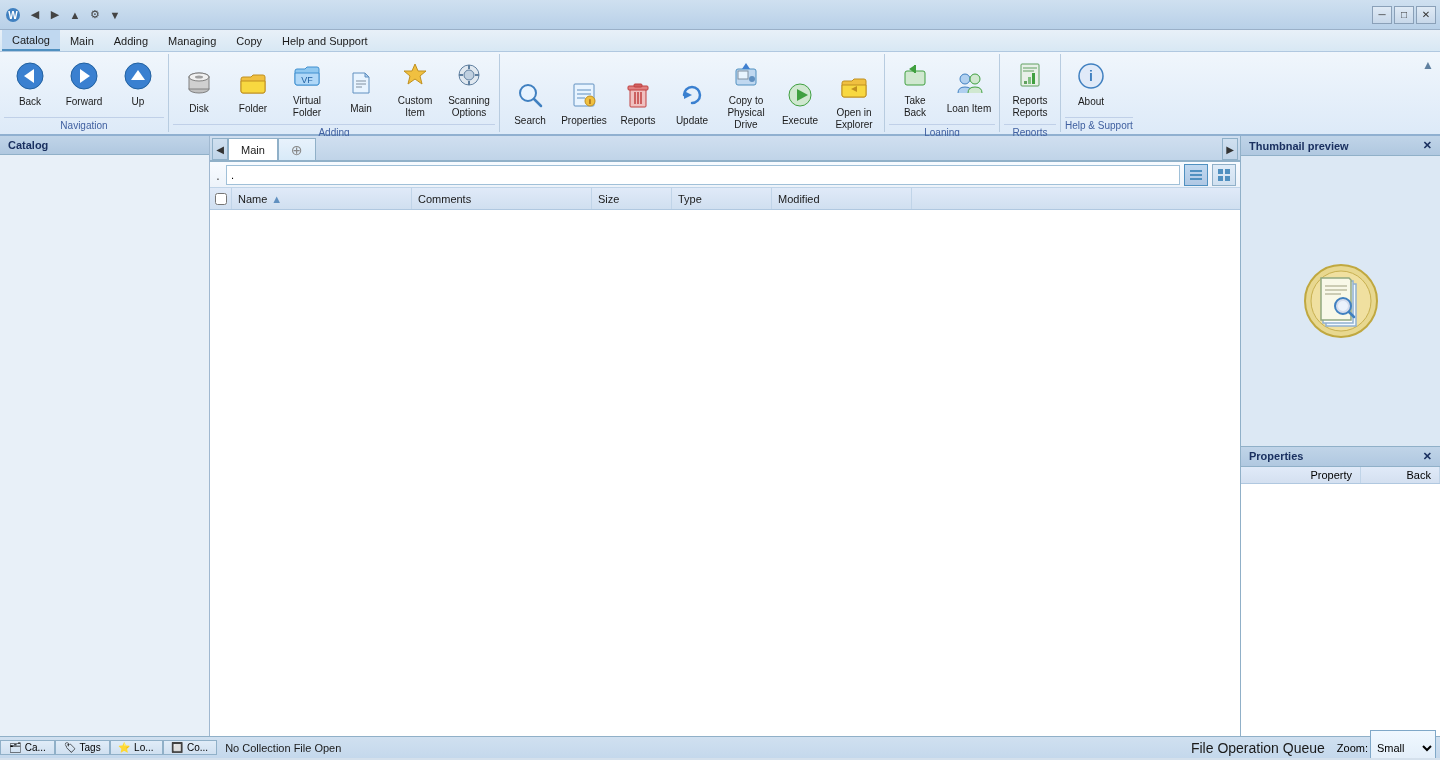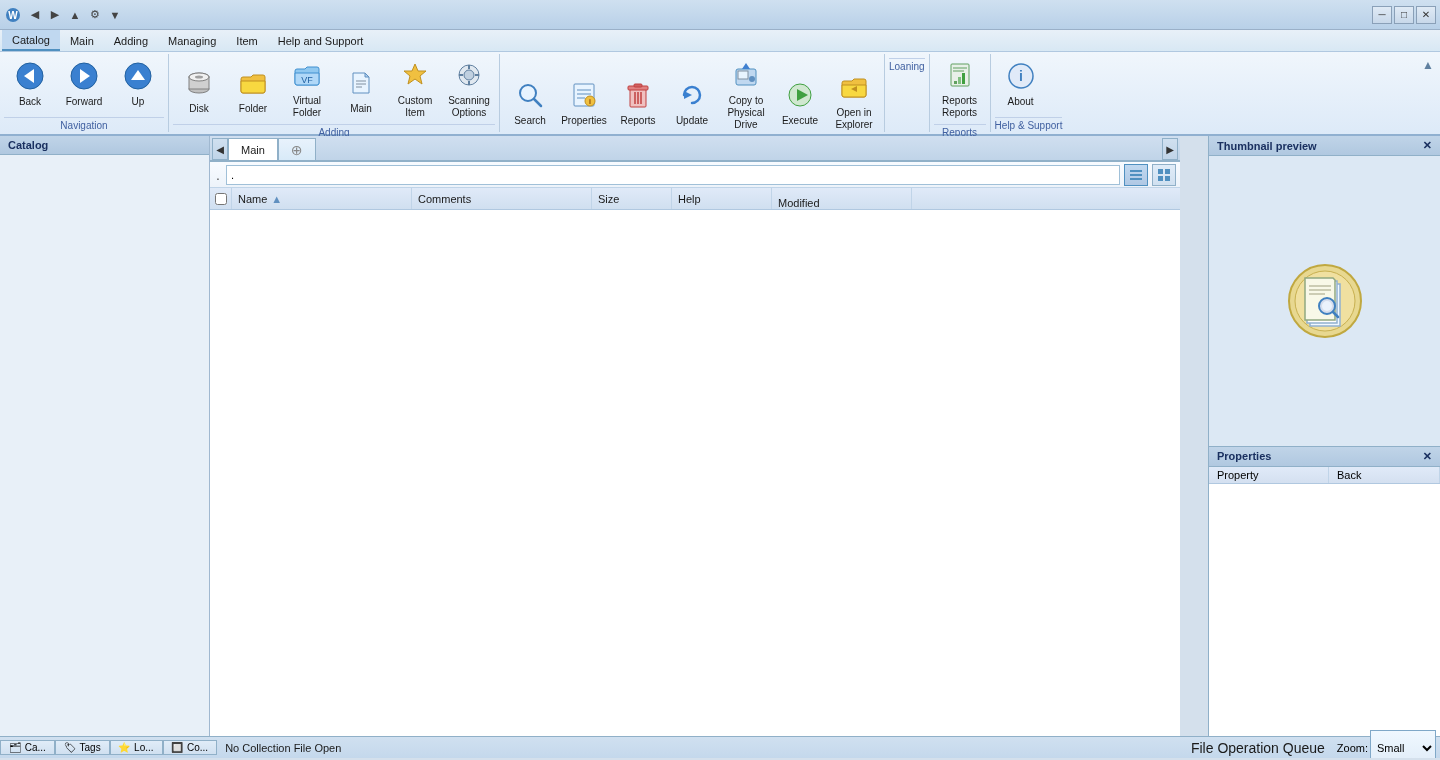--- a/index.html
+++ b/index.html
@@ -169,38 +169,37 @@
       border-right: 1px solid #c0d4e8;
       font-size: 11px;
       color: #1a1a1a;
       cursor: pointer;
     }
     .col-checkbox { width: 22px; min-width: 22px; justify-content: center; }
     .col-name { width: 180px; min-width: 180px; text-align: right; }
     .col-comments { width: 180px; min-width: 180px; }
     .col-size { width: 80px; min-width: 80px; }
     .col-type { width: 100px; min-width: 100px; }
-    .col-modified { width: 140px; min-width: 140px; align-items: flex-end; }
+    .col-modified { width: 140px; min-width: 140px; }
     .status-tab {
       background: linear-gradient(to bottom, #e0ecf8, #d0e0f0);
       border: 1px solid #90b0c8;
       padding: 1px 8px;
       font-size: 10px;
       cursor: pointer;
       display: flex; align-items: center; gap: 3px;
     }
 
     
     #thumbnail-panel {
-      width: 232px;
+      width: 200px;
       background: linear-gradient(to bottom, #eaf2fa, #dce8f4);
       border-left: 1px solid #90b0c8;
       display: flex;
       flex-direction: column;
-      margin-left: 28px;
     }
     #thumbnail-header {
       background: linear-gradient(to bottom, #c0d4e8, #b0c8e0);
       padding: 3px 8px;
       font-size: 11px;
       font-weight: bold;
       color: #1a3060;
       border-bottom: 1px solid #90b0c8;
       display: flex;
       justify-content: space-between;
@@ -226,20 +225,21 @@
       font-weight: bold;
       color: #1a3060;
       border-bottom: 1px solid #90b0c8;
       display: flex;
       justify-content: space-between;
     }
     #properties-cols {
       display: flex;
       background: linear-gradient(to bottom, #e0eaf8, #d4e0f0);
       border-bottom: 1px solid #b0c8e0;
+      text-align: right;
     }
     .prop-col-header {
       padding: 2px 8px;
       font-size: 11px;
       border-right: 1px solid #c0d4e8;
       font-weight: normal;
     }
     .prop-col-property { width: 120px; }
     .prop-col-value { flex: 1; }
 
@@ -354,21 +354,21 @@
     <div class="title-btn">□</div>
     <div class="title-btn">✕</div>
   </div>
 </div>
 
 <div id="menubar">
   <div class="menu-item active">Catalog</div>
   <div class="menu-item">Main</div>
   <div class="menu-item">Adding</div>
   <div class="menu-item">Managing</div>
-  <div class="menu-item">Item</div>
+  <div class="menu-item">Copy</div>
   <div class="menu-item">Help and Support</div>
 </div>
 
 <div id="ribbon">
   <div id="ribbon-content">
 
     <div class="ribbon-group">
       <div class="ribbon-group-buttons">
         <div class="ribbon-btn">
           <div class="icon">
@@ -545,20 +545,43 @@
               <polygon points="11,16 17,13 17,19" fill="#c09020"></polygon>
             </svg>
           </div>
           <span>Open in Explorer</span>
         </div>
       </div>
       <div class="ribbon-group-label">Managing</div>
     </div>
 
     <div class="ribbon-group">
+      <div class="ribbon-group-buttons">
+        <div class="ribbon-btn">
+          <div class="icon">
+            <svg viewBox="0 0 28 28" fill="none">
+              <rect x="4" y="10" width="20" height="14" rx="2" fill="#d0e8d0" stroke="#40a040"></rect>
+              <polygon points="14,4 14,12 8,8" fill="#40a040"></polygon>
+              <line x1="14" y1="4" x2="14" y2="12" stroke="#40a040" stroke-width="2"></line>
+            </svg>
+          </div>
+          <span>Take Back</span>
+        </div>
+        <div class="ribbon-btn">
+          <div class="icon">
+            <svg viewBox="0 0 28 28" fill="none">
+              <circle cx="10" cy="10" r="5" fill="#b0d0f0" stroke="#4080c0"></circle>
+              <path d="M3 24 Q3 18 10 18 Q17 18 17 24" fill="#b0d0f0" stroke="#4080c0"></path>
+              <circle cx="20" cy="10" r="5" fill="#d0e8d0" stroke="#40a040"></circle>
+              <path d="M13 24 Q13 18 20 18 Q27 18 27 24" fill="#d0e8d0" stroke="#40a040"></path>
+            </svg>
+          </div>
+          <span>Loan Item</span>
+        </div>
+      </div>
       <div class="ribbon-group-label">Loaning</div>
     </div>
 
     <div class="ribbon-group">
       <div class="ribbon-group-buttons">
         <div class="ribbon-btn">
           <div class="icon">
             <svg viewBox="0 0 28 28" fill="none">
               <rect x="5" y="3" width="18" height="22" rx="1" fill="#e8f0e8" stroke="#60a060"></rect>
               <rect x="8" y="20" width="3" height="3" fill="#60a060"></rect>
@@ -647,21 +670,21 @@
           <span>Name</span>
           <span style="margin-left:4px; color:#6090c0;">▲</span>
         </div>
         <div class="list-col-header col-comments">
           <span>Comments</span>
         </div>
         <div class="list-col-header col-size">
           <span>Size</span>
         </div>
         <div class="list-col-header col-type">
-          <span>Help</span>
+          <span>Type</span>
         </div>
         <div class="list-col-header col-modified">
           <span>Modified</span>
         </div>
       </div>
 
       <div style="flex:1; background: white; min-height: 400px;"></div>
     </div>
 
   </div>

